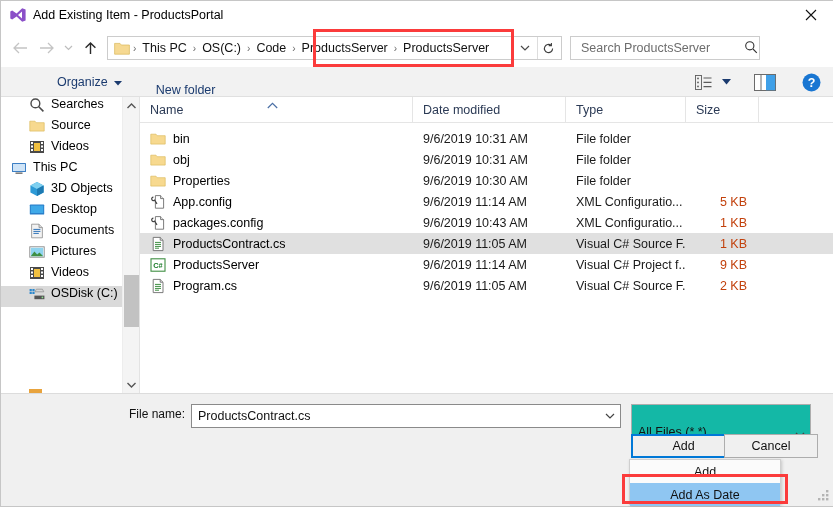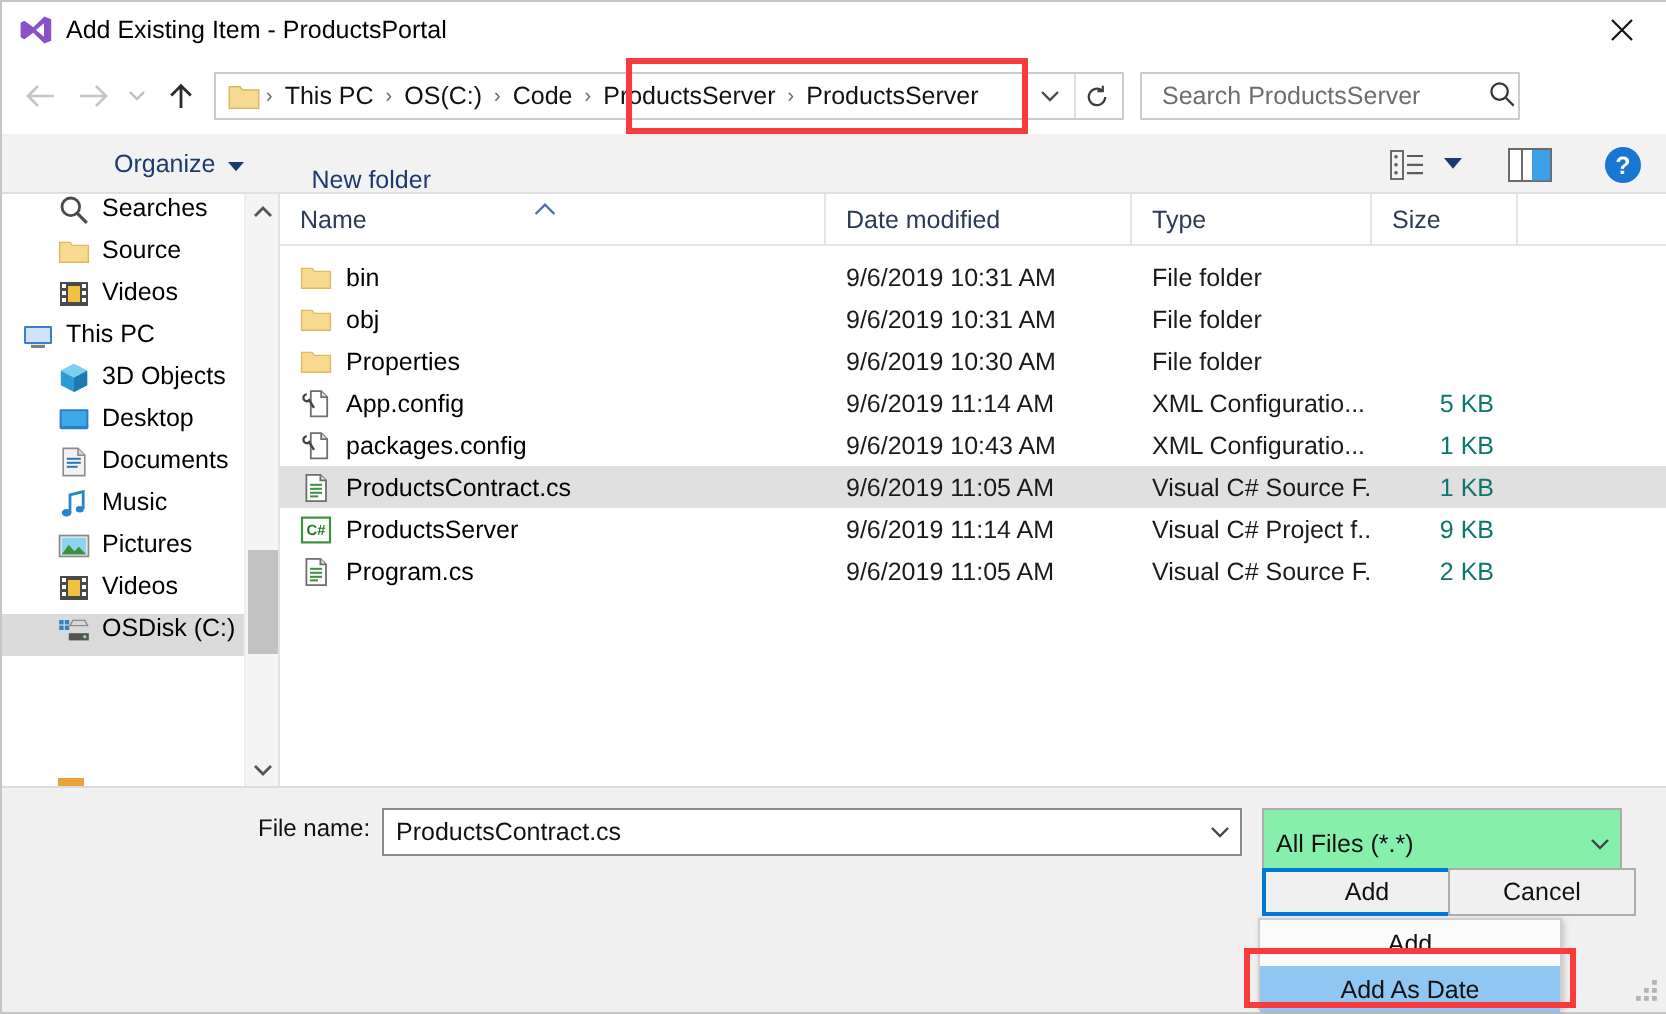--- a/index.html
+++ b/index.html
@@ -225,21 +225,21 @@
     display: flex; align-items: center;
     height: 21px;
     font-size: 12.5px;
     cursor: default;
   }
   .fl-row.selected { background: #e0e0e0; }
   .cell { padding-left: 10px; white-space: nowrap; overflow: hidden; }
   .cell.c-name { width: 273px; display: flex; align-items: center; color: #000; }
   .cell.c-date { width: 153px; color: #1a1a1a; }
   .cell.c-type { width: 120px; color: #1a1a1a; }
-  .cell.c-size { width: 73px; color: #0f766e; text-align: right; padding-left: 0; padding-right: 12px; }
+  .cell.c-size { width: 73px; color: #c2410c; text-align: right; padding-left: 0; padding-right: 12px; }
   .file-ico { width: 16px; height: 16px; margin-right: 7px; flex: 0 0 auto; display:flex; align-items:center; justify-content:center;}
 
   
   .footer {
     position: absolute; left: 0; top: 392px;
     width: 833px; height: 113px;
     background: #f0f0f0;
     border-top: 1px solid #dcdcdc;
   }
   .filename-row {
@@ -260,22 +260,22 @@
   .fn-input input {
     flex: 1; border: none; outline: none; background: transparent;
     font-family: "Liberation Sans", sans-serif; font-size: 12.5px; color: #111;
     padding-left: 6px;
   }
   .fn-input .dd { width: 20px; display: flex; align-items: center; justify-content: center; }
 
   .filter-combo {
     position: absolute; left: 630px; top: 0;
     width: 180px; height: 36px;
-    background: #86efac; border: 1px solid #adadad;
-    display: flex; align-items: center;
+    background: #14b8a6; border: 1px solid #adadad;
+    display: flex; align-items: flex-end;
   }
   .filter-combo .txt { flex: 1; font-size: 12.5px; color: #111; padding-left: 6px; white-space: nowrap;}
   .filter-combo .dd { width: 20px; display: flex; align-items: center; justify-content: center; }
 
   .btn-row { position: absolute; left: 0; top: 40px; width: 833px; height: 24px; }
   .btn {
     position: absolute; top: 0;
     height: 24px;
     background: #f0f0f0;
     border: 1px solid #adadad;
@@ -526,30 +526,20 @@
                 <path d="M2.6 1.2 h7.4 l3.4 3.4 v10.2 h-10.8 z" fill="#f2f2f2" stroke="#8b8b8b" stroke-width="0.8"></path>
                 <path d="M10 1.2 v3.4 h3.4" fill="#d9d9d9" stroke="#8b8b8b" stroke-width="0.8"></path>
                 <g stroke="#2e73b8" stroke-width="1">
                   <path d="M4.4 6.4 h7"></path>
                   <path d="M4.4 8.4 h7"></path>
                   <path d="M4.4 10.4 h5.4"></path>
                 </g>
               </svg>
             </span>
             <span class="tree-label">Documents</span>
-          </div>
-          <div class="tree-item level1">
-            <span class="tree-ico">
-              <svg width="16" height="16" viewBox="0 0 16 16">
-                <path d="M6 12.4 V3.4 L12.6 1.8 V10.6" stroke="#2a86cc" stroke-width="1.4" fill="none"></path>
-                <ellipse cx="4.3" cy="12.4" rx="2.4" ry="1.9" fill="#2a86cc"></ellipse>
-                <ellipse cx="10.9" cy="10.6" rx="2.0" ry="1.6" fill="#2a86cc"></ellipse>
-              </svg>
-            </span>
-            <span class="tree-label">Music</span>
           </div>
           <div class="tree-item level1">
             <span class="tree-ico">
               <svg width="16" height="16" viewBox="0 0 16 16">
                 <rect x="0.8" y="2.8" width="14.4" height="10.4" fill="#fff" stroke="#888" stroke-width="0.9"></rect>
                 <rect x="1.8" y="3.8" width="12.4" height="8.4" fill="#8fd4ef"></rect>
                 <path d="M1.8 12.2 L5.4 7.4 L8.2 10.6 L10.4 8.4 L14.2 12.2 Z" fill="#3f8f43"></path>
               </svg>
             </span>
             <span class="tree-label">Pictures</span>

